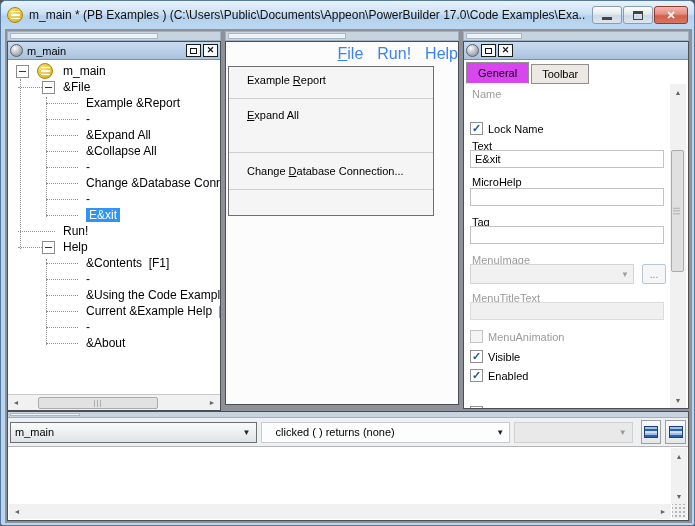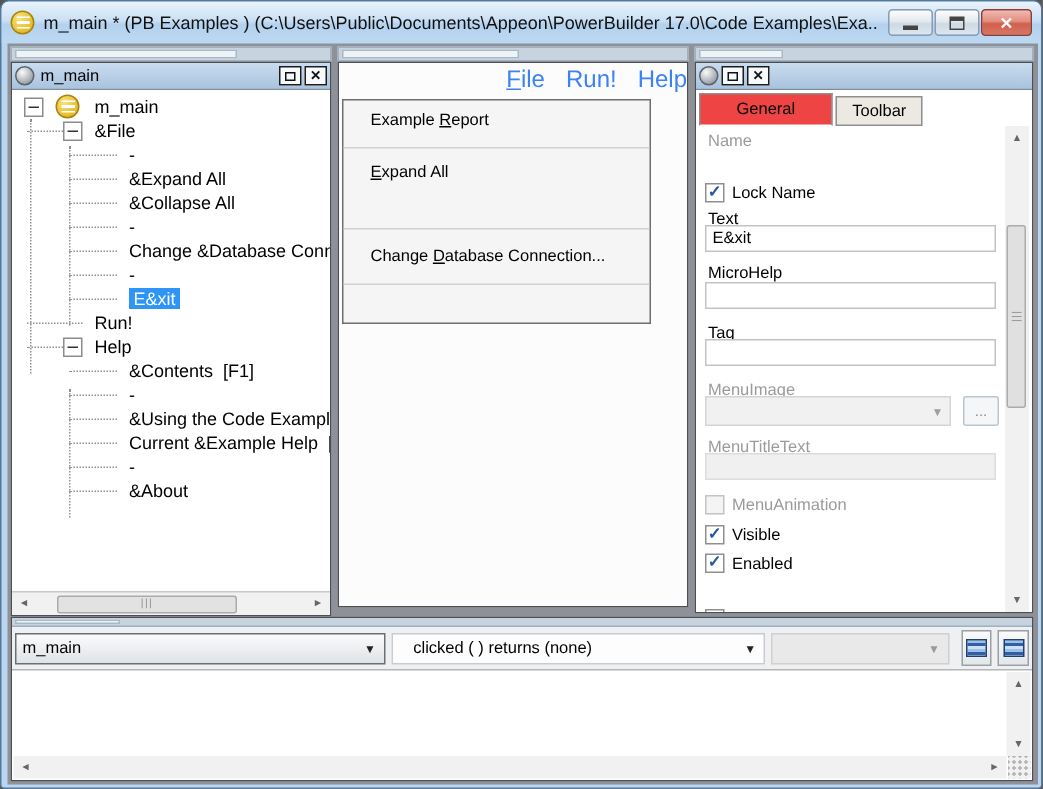--- a/index.html
+++ b/index.html
@@ -57,21 +57,21 @@
   .menubar{position:absolute;left:0;top:0;right:0;height:24px;display:flex;align-items:center;gap:14px;padding-left:9px;font-size:16px;color:#3b82f6;background:#fcfcfc;justify-content:flex-end;}
   .mn{text-decoration:underline;}
   .menudrop{position:absolute;left:2px;top:24px;width:206px;height:150px;background:#f5f5f5;border:1px solid #6f6f6f;}
   .mitem{position:absolute;left:0;right:0;display:flex;align-items:center;padding-left:18px;font-size:11px;color:#000;}
   .mitem.sel{background:#2e95f7;color:#fff;}
   .msep{position:absolute;left:0;right:0;height:1px;background:#cfcfcf;}
   
   .props-pane{left:458px;top:12px;width:226px;height:368px;}
   .tabs{position:absolute;left:0;right:0;top:19px;height:23px;background:#fff;display:flex;align-items:flex-end;padding-left:2px;}
   .tab{font-size:11px;padding:3px 10px;border:1px solid #8f8f8f;background:#ece9e2;color:#000;margin-right:2px;}
-  .tab.active{background:#ef4444;border-bottom-color:#fff;padding:4px 24px;}
+  .tab.active{background:#d946ef;border-bottom-color:#fff;padding:4px 11px;}
   .props-body{position:absolute;left:0;right:0;top:42px;bottom:0;background:#fff;overflow:hidden;}
   .plabel{position:absolute;left:8px;font-size:11px;color:#000;}
   .plabel.dis{color:#9b9b9b;}
   .pinput{position:absolute;left:6px;width:194px;height:18px;border:1px solid #c3c3c3;background:#fff;font-size:11px;color:#000;padding:2px 4px;white-space:pre;overflow:hidden;}
   .pinput.dis{background:#f0f0f0;border-color:#dcdcdc;color:#8c8c8c;}
   .cbrow{position:absolute;left:6px;display:flex;align-items:center;gap:5px;font-size:11px;color:#000;}
   .cbrow.dis{color:#9b9b9b;}
   .cbox{width:13px;height:13px;border:1px solid #8f8f8f;background:#fff;display:flex;align-items:center;justify-content:center;font-size:11px;font-weight:bold;color:#2257a4;line-height:1;}
   .cbrow.dis .cbox{border-color:#c4c4c4;background:#f4f4f4;}
   .pdrop{position:absolute;left:6px;width:164px;height:20px;border:1px solid #d4d4d4;background:#f1f1f1;display:flex;align-items:center;justify-content:flex-end;padding-right:4px;}
@@ -157,20 +157,21 @@
           <div class="trow lvl0">
             <span class="expander"><span class="minus"></span></span>
             <span class="menu-icon"><i></i><i></i><i></i></span>
             <span class="tlabel">m_main</span>
           </div>
           <div class="trow lvl1">
             <span class="stub s1"></span>
             <span class="expander"><span class="minus"></span></span>
             <span class="tlabel">&amp;File</span>
           </div>
+          <div class="trow lvl2"><span class="stub s2"></span><span class="tlabel">Example &amp;Report</span></div>
           <div class="trow lvl2"><span class="stub s2"></span><span class="tlabel">-</span></div>
           <div class="trow lvl2"><span class="stub s2"></span><span class="tlabel">&amp;Expand All</span></div>
           <div class="trow lvl2"><span class="stub s2"></span><span class="tlabel">&amp;Collapse All</span></div>
           <div class="trow lvl2"><span class="stub s2"></span><span class="tlabel">-</span></div>
           <div class="trow lvl2"><span class="stub s2"></span><span class="tlabel">Change &amp;Database Conne</span></div>
           <div class="trow lvl2"><span class="stub s2"></span><span class="tlabel">-</span></div>
           <div class="trow lvl2"><span class="stub s2"></span><span class="tlabel sel">E&amp;xit</span></div>
           <div class="trow lvl1"><span class="stub s1b"></span><span class="tlabel">Run!</span></div>
           <div class="trow lvl1">
             <span class="stub s1"></span>

